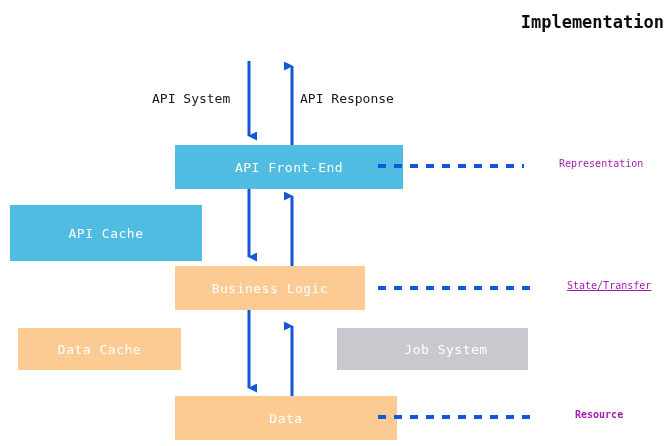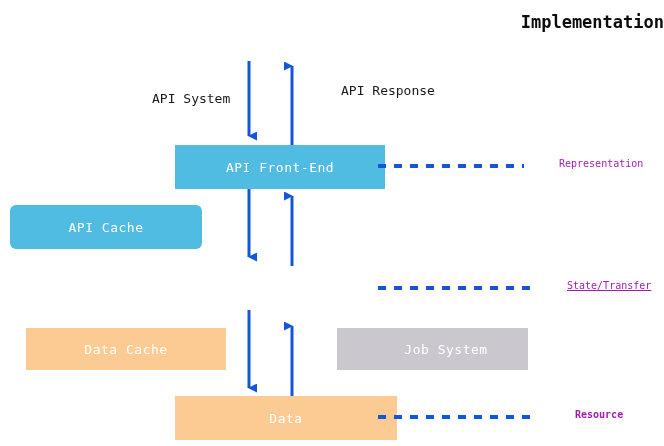--- a/index.html
+++ b/index.html
@@ -39,37 +39,37 @@
     font-size: 13px;
     color: #ffffff;
     font-family: "DejaVu Sans Mono", "Liberation Mono", monospace;
     letter-spacing: 0.5px;
     box-sizing: border-box;
   }
   .box-blue   { background: #51bce2; }
   .box-orange { background: #fccb93; }
   .box-gray   { background: #cbc7ce; padding-left: 27px; }
 
-  #box-api-front-end { left: 175px; top: 145px; width: 210px; height: 44px; }
-  #box-api-cache     { left: 10px;  top: 205px; width: 192px; height: 44px; border-radius: 6px; }
+  #box-api-front-end { left: 175px; top: 145px; width: 228px; height: 44px; }
+  #box-api-cache     { left: 10px;  top: 205px; width: 192px; height: 56px; }
   #box-business      { left: 175px; top: 266px; width: 190px; height: 44px; }
-  #box-data-cache    { left: 26px;  top: 328px; width: 200px; height: 42px; }
+  #box-data-cache    { left: 18px;  top: 328px; width: 163px; height: 42px; }
   #box-job-system    { left: 337px; top: 328px; width: 191px; height: 42px; }
   #box-data          { left: 175px; top: 396px; width: 222px; height: 44px; }
 
   
   .arrow-label {
     position: absolute;
     font-size: 13px;
     color: #1a1a1a;
     white-space: nowrap;
     font-family: "DejaVu Sans Mono", "Liberation Mono", monospace;
   }
   #label-api-request  { left: 152px; top: 91px; }
-  #label-api-response { left: 300px; top: 83px; margin-left: 41px; }
+  #label-api-response { left: 300px; top: 91px; }
 
   
   .side-label {
     position: absolute;
     font-size: 10px;
     color: #a21caf;
     white-space: nowrap;
     font-family: "DejaVu Sans Mono", "Liberation Mono", monospace;
     padding-left: 23px;
   }
@@ -94,20 +94,21 @@
   <div class="title">Implementation</div>
 
   <div class="arrow-label" id="label-api-request">API System</div>
 
   <div class="arrow-label" id="label-api-response">API Response</div>
 
   <div class="box box-blue" id="box-api-front-end">API Front-End</div>
 
   <div class="box box-blue" id="box-api-cache">API Cache</div>
 
+  <div class="box box-orange" id="box-business">Business Logic</div>
 
   <div class="box box-orange" id="box-data-cache">Data Cache</div>
 
   <div class="box box-gray" id="box-job-system">Job System</div>
 
   <div class="box box-orange" id="box-data">Data</div>
 
   <div class="side-label" id="label-representation">Representation</div>
 
   <div class="side-label" id="label-state-transfer">State/Transfer</div>

